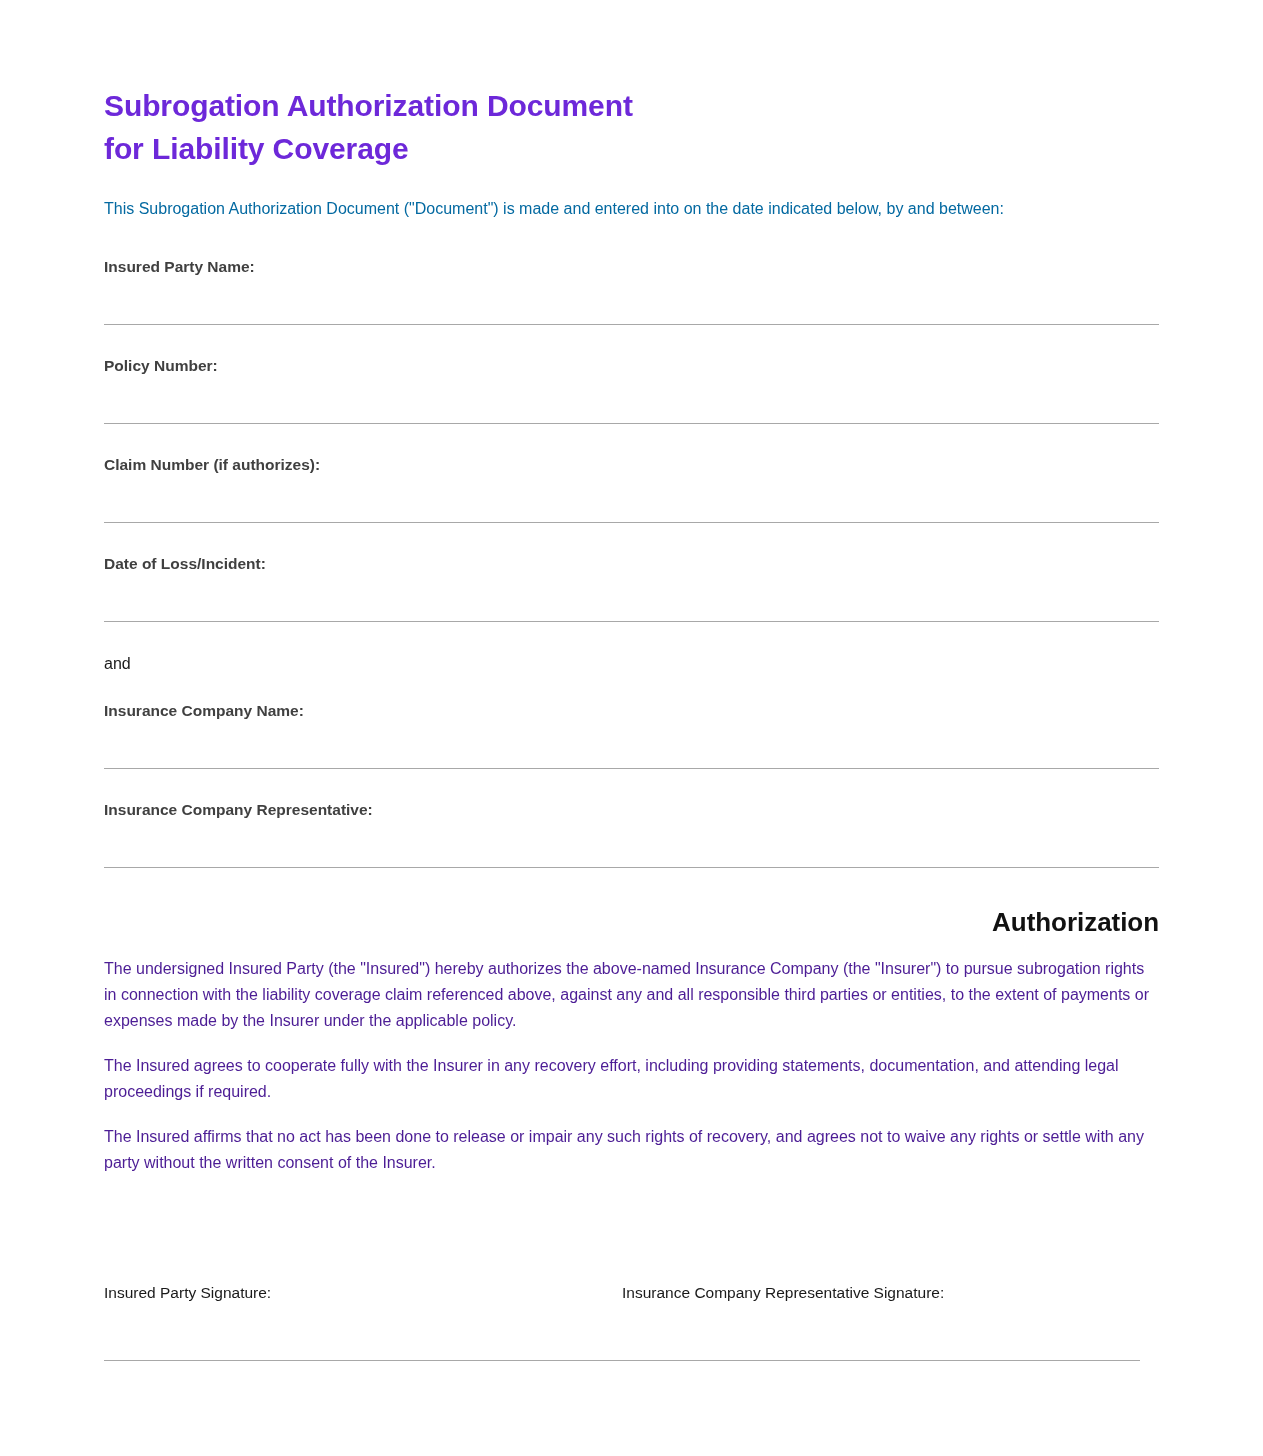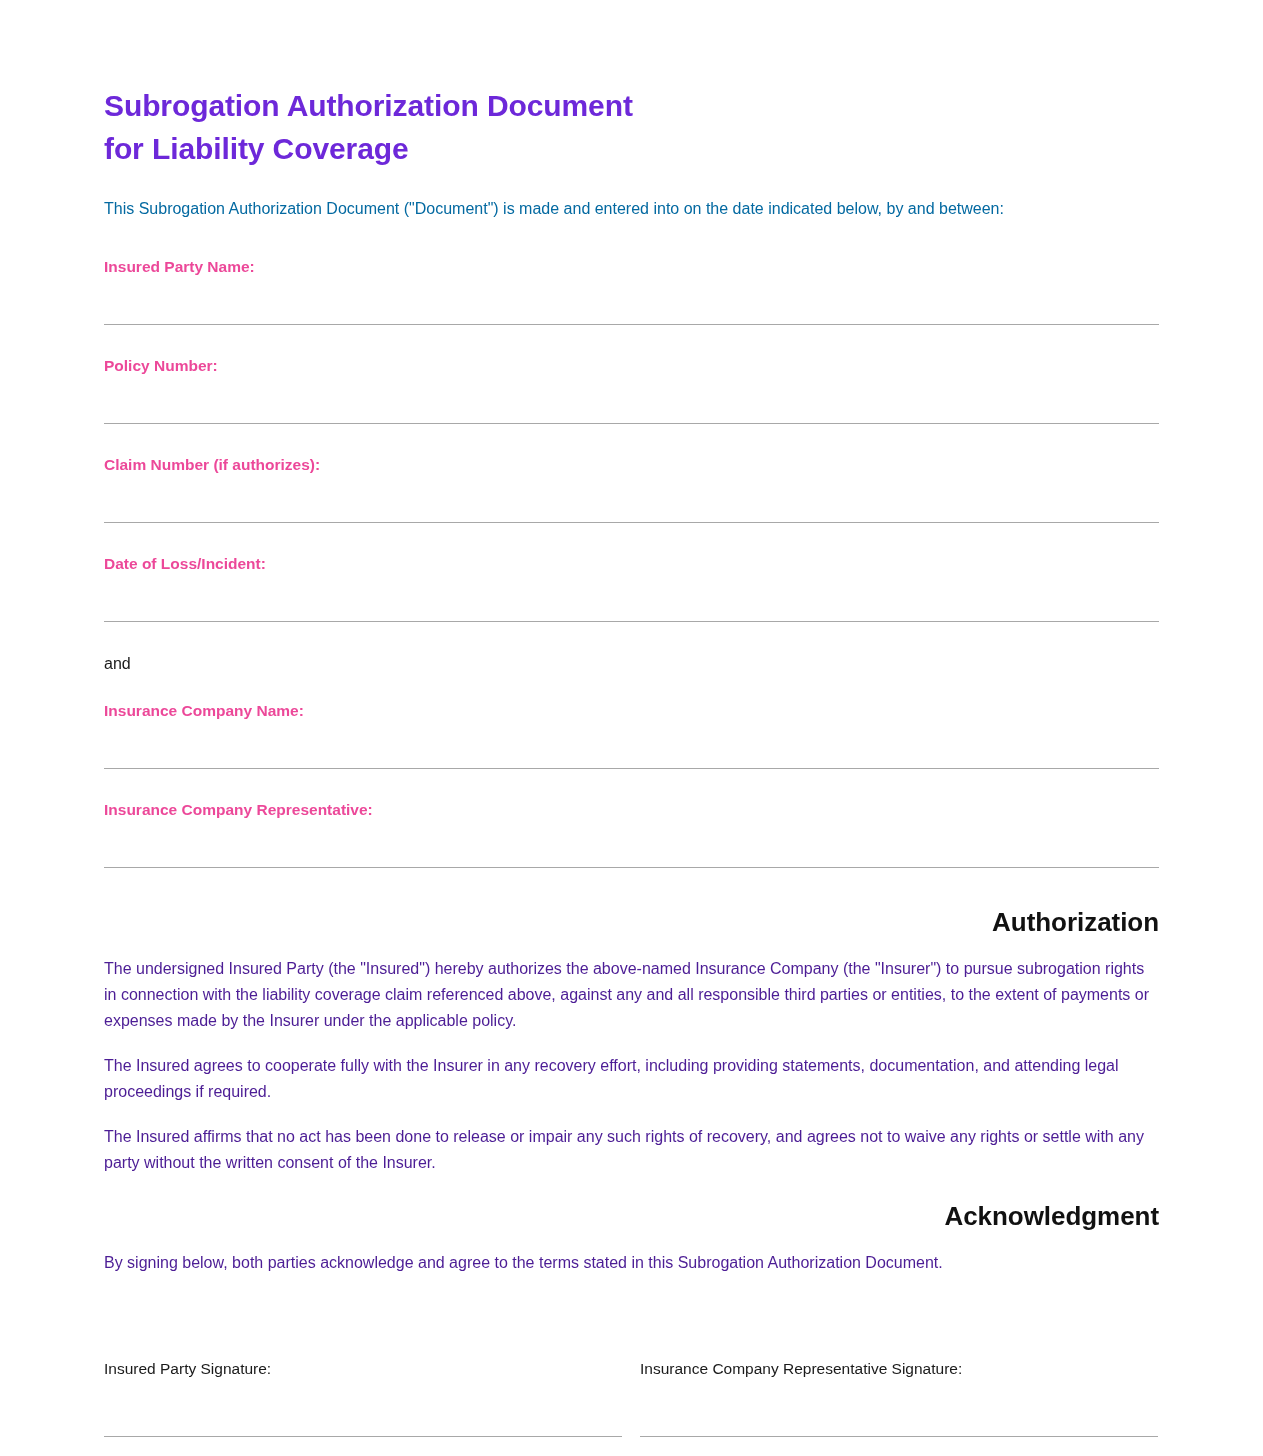--- a/index.html
+++ b/index.html
@@ -47,21 +47,21 @@
   
   .form-block { margin: 0; }
   .field-row {
     position: relative;
     padding-bottom: 0;
   }
   .field-label {
     font-size: 15.5px;
     font-weight: 700;
     line-height: 22px;
-    color: #ec4899;
+    color: #404040;
     display: block;
     padding-top: 0;
   }
   .field-rule {
     display: block;
     height: 0;
     border: 0;
     border-top: 1px solid #a8a8a8;
     margin: 0;
     width: 1055px;
@@ -93,21 +93,20 @@
     line-height: 26px;
     color: #4c1d95;
     margin: 0 0 19px 0;
     max-width: 1058px;
   }
   .body-para:last-child { margin-bottom: 0; }
 
   
   .sig-area {
     display: flex;
-    gap: 18px;
     margin-top: 82px;
   }
   .sig-col {
     flex: 0 0 518px;
     width: 518px;
   }
   .sig-label {
     font-size: 15.5px;
     font-weight: 400;
     line-height: 22px;
@@ -189,24 +188,20 @@
 
   <div class="section-block">
     <h2 class="section-heading">Authorization</h2>
     <p class="body-para">The undersigned Insured Party (the "Insured") hereby authorizes the above-named Insurance Company (the "Insurer") to pursue subrogation rights in connection with the liability coverage claim referenced above, against any and all responsible third parties or entities, to the extent of payments or expenses made by the Insurer under the applicable policy.</p>
     <p class="body-para">The Insured agrees to cooperate fully with the Insurer in any recovery effort, including providing statements, documentation, and attending legal proceedings if required.</p>
     <p class="body-para">The Insured affirms that no act has been done to release or impair any such rights of recovery, and agrees not to waive any rights or settle with any party without the written consent of the Insurer.</p>
   </div>
 
   <div style="height:24px"></div>
 
-  <div class="section-block">
-    <h2 class="section-heading">Acknowledgment</h2>
-    <p class="body-para">By signing below, both parties acknowledge and agree to the terms stated in this Subrogation Authorization Document.</p>
-  </div>
 
   <div class="sig-area">
     <div class="sig-col">
       <span class="sig-label">Insured Party Signature:</span>
       <hr class="sig-rule">
     </div>
     <div class="sig-col">
       <span class="sig-label">Insurance Company Representative Signature:</span>
       <hr class="sig-rule">
     </div>

